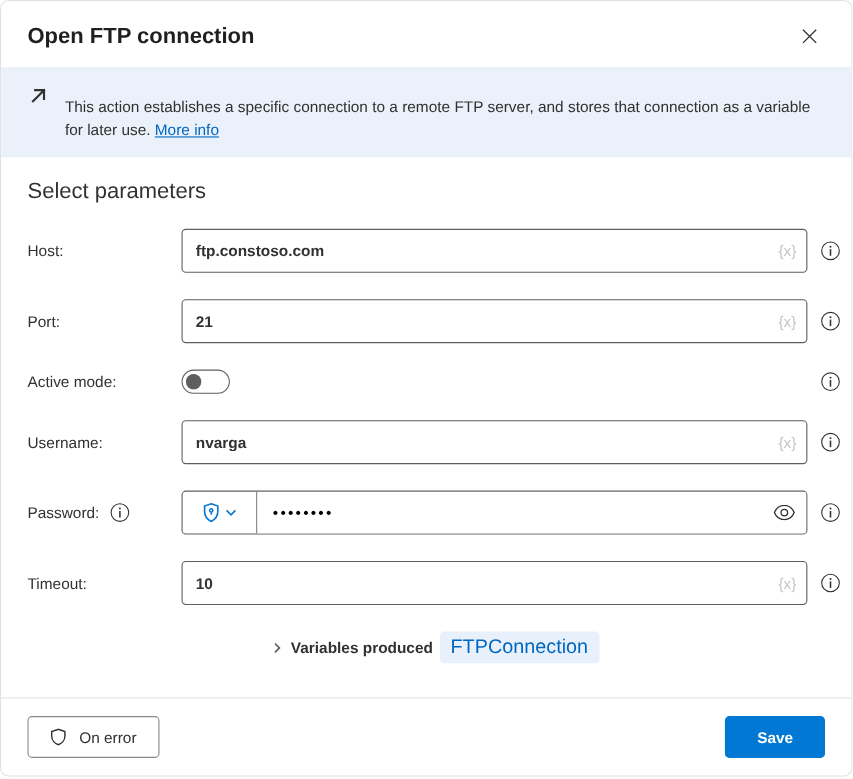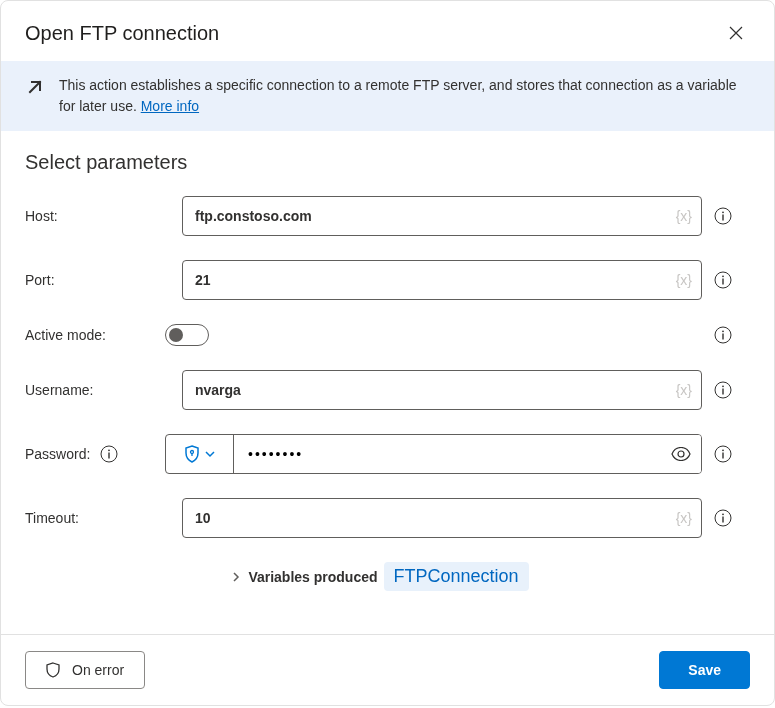--- a/index.html
+++ b/index.html
@@ -20,21 +20,21 @@
       overflow: hidden;
     }
     .header {
       display: flex;
       align-items: center;
       justify-content: space-between;
       padding: 18px 24px 14px 24px;
     }
     .header h1 {
       font-size: 20px;
-      font-weight: 400;
+      font-weight: 700;
       color: #201f1e;
     }
     .close-btn {
       background: none;
       border: none;
       padding: 6px;
       cursor: pointer;
       color: #323130;
     }
     .info-banner {
@@ -44,27 +44,28 @@
       padding: 14px 24px;
       align-items: flex-start;
     }
     .info-banner .arrow-icon {
       flex-shrink: 0;
       margin-top: 2px;
     }
     .info-banner p {
       line-height: 1.5;
       color: #323130;
+      margin-top: 12px;
     }
     .info-banner a {
       color: #0067c0;
       text-decoration: underline;
     }
     .body {
-      padding: 20px 40px 0 24px;
+      padding: 20px 8px 0 24px;
       flex: 1;
       overflow: auto;
     }
     .section-title {
       font-size: 20px;
       font-weight: 400;
       color: #323130;
       margin-bottom: 22px;
     }
     .form-row {
@@ -91,21 +92,20 @@
     .text-input {
       width: 100%;
       height: 40px;
       border: 1px solid #605e5c;
       border-radius: 4px;
       padding: 0 36px 0 12px;
       font-size: 14px;
       font-weight: 600;
       color: #323130;
       font-family: inherit;
-      margin-left: 17px;
     }
     .var-token {
       position: absolute;
       right: 10px;
       top: 50%;
       transform: translateY(-50%);
       color: #c8c6c4;
       font-size: 14px;
       pointer-events: none;
     }

